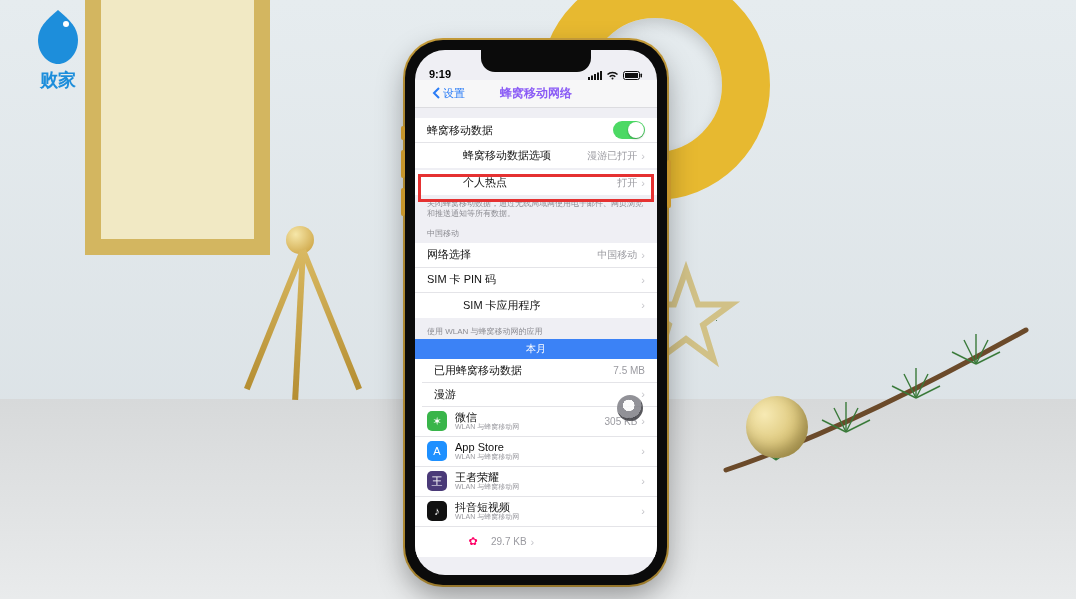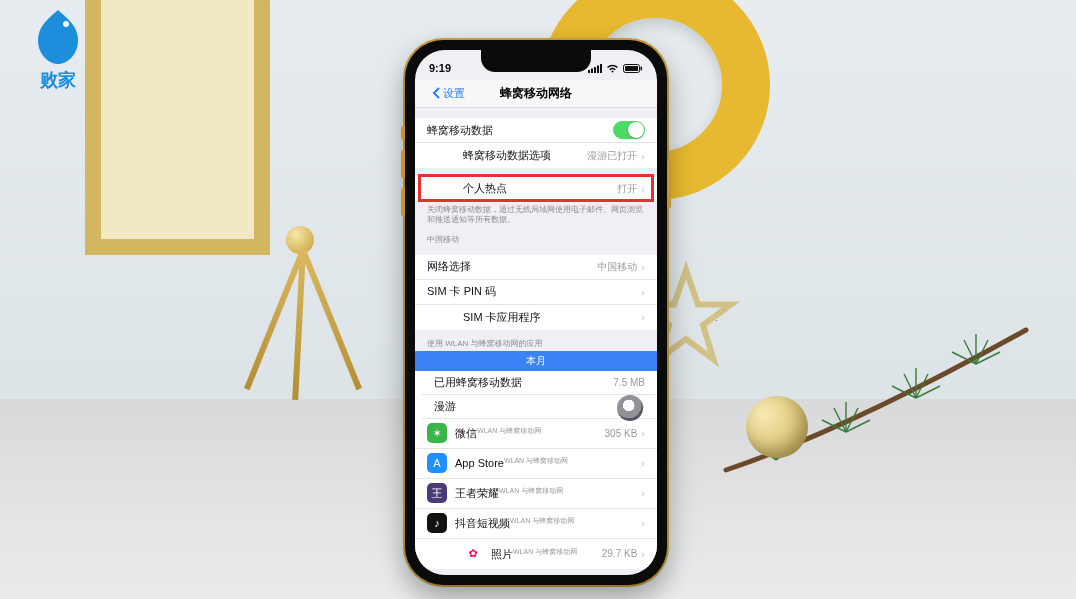--- a/index.html
+++ b/index.html
@@ -70,40 +70,40 @@
   .screen {
     position: relative; width: 100%; height: 100%; border-radius: 30px;
     background: #efeff4; overflow: hidden;
   }
   .notch {
     position: absolute; top: 0; left: 50%; transform: translateX(-50%);
     width: 110px; height: 22px; background: #0b0b0b; border-radius: 0 0 14px 14px;
     z-index: 20;
   }
   .status-bar {
-    position: relative; height: 30px; display: flex; align-items: center;
+    position: relative; height: 30px; display: flex; align-items: flex-end;
     justify-content: space-between; padding: 6px 14px 0; font-size: 11px; font-weight: 600;
   }
   .status-right { display: flex; align-items: center; gap: 4px; }
   .status-right svg { display: block; }
   .nav-bar {
     position: relative; height: 28px; display: flex; align-items: center; justify-content: center;
     background: #f7f7f8; border-bottom: 1px solid #dcdce0;
   }
   .nav-back {
     position: absolute; left: 17px; top: 0; height: 100%; display: flex; align-items: center;
     color: #2a7cf6; font-size: 11px; gap: 2px; cursor: pointer;
   }
-  .nav-title { font-size: 12px; font-weight: 600; color: #000000; }
+  .nav-title { font-size: 12px; font-weight: 600; color: #8b5cf6; }
 
   .content {
     position: absolute; top: 58px; bottom: 0; left: 0; right: 0; overflow-y: hidden;
     font-size: 11px; color: #111;
   }
-  .group { margin-top: 8px; background: #fff; }
+  .group { margin-top: 2px; background: #fff; }
   .group.first { margin-top: 10px; }
   .row {
     position: relative; height: 25px; display: flex; align-items: center; padding: 0 12px;
     border-bottom: 1px solid #e4e4e8;
   }
   .row:last-child { border-bottom: none; padding-left: 48px; }
   .row .label { flex: 1 1 auto; white-space: nowrap; overflow: hidden; text-overflow: ellipsis; }
   .row .value { color: #9a9aa0; font-size: 10px; }
   .row .chev { margin-left: 4px; color: #c4c4c9; }
   .toggle {
@@ -120,21 +120,21 @@
     font-size: 8px; color: #8c8c92; padding: 8px 12px 2px;
   }
   .month-bar {
     background: #3b82f6; color: #fff; text-align: center; font-size: 10px; padding: 3px 0;
   }
   .app-row { height: 30px; }
   .app-row .app-icon {
     width: 20px; height: 20px; border-radius: 5px; margin-right: 8px; flex: 0 0 auto;
     display: flex; align-items: center; justify-content: center; font-size: 11px; color:#fff;
   }
-  .app-row .app-text { display: flex; flex-direction: row; line-height: 1.1; }
+  .app-row .app-text { display: flex; flex-direction: column; line-height: 1.1; }
   .app-row .app-sub { font-size: 7px; color: #9a9aa0; }
   .used-row { height: 24px; margin-left: 7px; }
   
   .highlight-box {
     position: absolute; left: 3px; width: calc(100% - 6px); top: 124px; height: 28px;
     border: 3px solid #e53131; pointer-events: none; z-index: 30;
   }
   .assistive-dot{
     position:absolute; right:14px; top:345px; width:26px; height:26px; border-radius:50%;
     background: radial-gradient(circle at 45% 40%, #fafafa 0 27%, #7e7e85 28% 60%, #3a3a40 61% 100%);
@@ -353,24 +353,20 @@
               <span class="app-icon" style="background:#111111;color:#fff">♪</span>
               <span class="label app-text">
                 <span>抖音短视频</span>
                 <span class="app-sub">WLAN 与蜂窝移动网</span>
               </span>
               <span class="value"></span>
               <span class="chev">›</span>
             </div>
             <div class="row app-row">
               <span class="app-icon" style="background:#ffffff;color:#f06">✿</span>
-              <span class="label app-text">
-                <span>照片</span>
-                <span class="app-sub">WLAN 与蜂窝移动网</span>
-              </span>
               <span class="value">29.7 KB</span>
               <span class="chev">›</span>
             </div>
           </div>
       </div>
     </div>
   </div>
 </div>
 
 </body></html>

